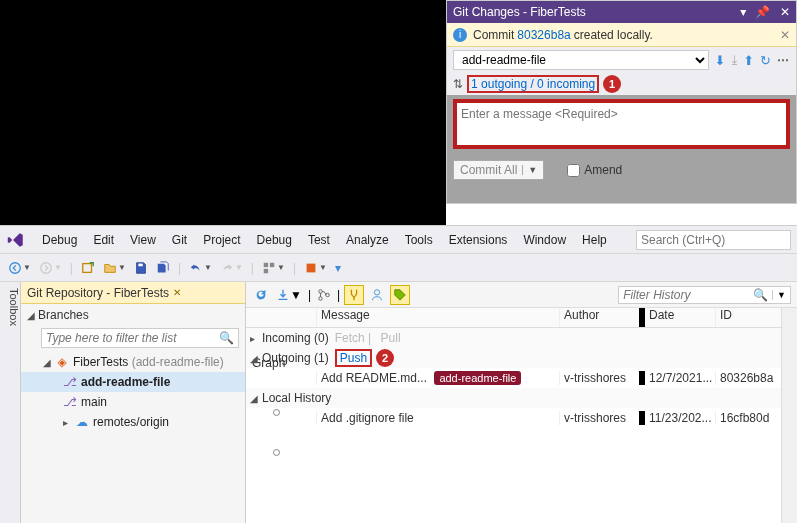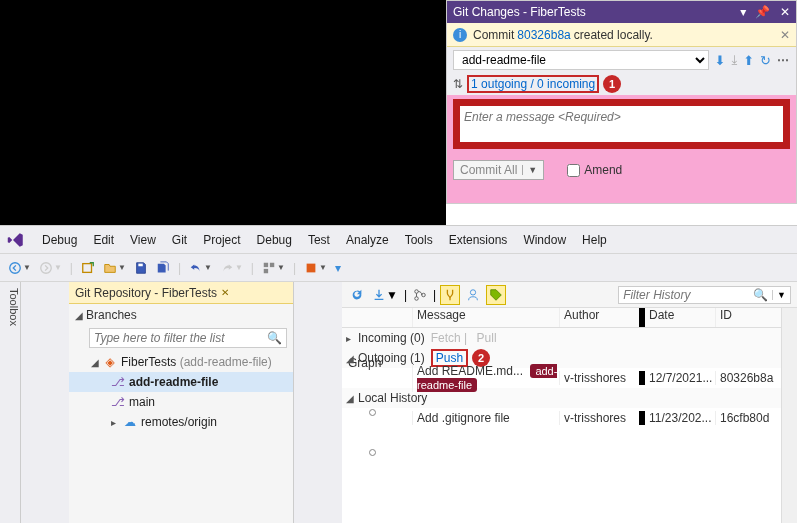--- a/index.html
+++ b/index.html
@@ -1,55 +1,55 @@
 <!DOCTYPE html>
 <html><head>
 <meta charset="utf-8">
 <style>
   * { box-sizing: border-box; margin: 0; padding: 0; font-family: "Segoe UI", Arial, sans-serif; font-size: 12px; }
   body { width: 797px; height: 523px; background: #fff; overflow: hidden; position: relative; }
   .black-area { position: absolute; top: 0; left: 0; width: 446px; height: 225px; background: #000; }
-  .git-changes { position: absolute; top: 0; left: 446px; width: 351px; height: 204px; border: 1px solid #ccc; background: #f9a8d4; }
+  .git-changes { position: absolute; top: 0; left: 446px; width: 351px; height: 204px; border: 1px solid #ccc; background: #a3a3a3; }
   .gc-title { background: #563d85; color: #fff; height: 22px; display: flex; align-items: center; padding: 0 6px; }
   .gc-title .t { flex: 1; }
   .gc-title .icons span { margin-left: 6px; cursor: pointer; }
   .gc-info { background: #fff7d6; border-bottom: 1px solid #e5d68a; height: 24px; display: flex; align-items: center; padding: 0 6px; color: #333; }
   .gc-info .i-icon { width: 14px; height: 14px; border-radius: 50%; background: #3b8edb; color: #fff; font-size: 10px; text-align: center; line-height: 14px; margin-right: 6px; }
   .gc-info .link { color: #0066cc; margin: 0 3px; }
   .gc-info .close { margin-left: auto; color: #888; cursor: pointer; }
   .gc-branch-row { height: 26px; display: flex; align-items: center; padding: 0 6px; background: #eeeef2; }
   .gc-branch-row select { flex: 1; border: 1px solid #ccc; height: 20px; padding: 0 4px; background: #fff; }
   .gc-branch-row .ar { margin-left: 6px; color: #3b8edb; cursor: pointer; font-size: 13px; }
   .gc-branch-row .dots { margin-left: 6px; color: #555; cursor: pointer; letter-spacing: 1px; font-weight: bold; }
   .gc-oi-row { height: 22px; display: flex; align-items: center; padding: 0 6px; background: #eeeef2; }
   .gc-oi-row .swap { color: #555; margin-right: 4px; }
   .gc-oi-row .oi-link { color: #0066cc; border: 2px solid #c62828; padding: 0 2px; }
   .callout { display: inline-flex; width: 18px; height: 18px; border-radius: 50%; background: #c62828; color: #fff; align-items: center; justify-content: center; font-weight: bold; font-size: 11px; margin-left: 4px; }
   .gc-msg { margin: 4px 6px; }
-  .gc-msg textarea { width: 100%; height: 50px; resize: none; border: 7px solid #b91c1c; padding: 4px; color: #888; font-style: italic; }
+  .gc-msg textarea { width: 100%; height: 50px; resize: none; border: 4px solid #b91c1c; padding: 4px; color: #888; }
   .gc-commit-row { display: flex; align-items: center; padding: 4px 6px; gap: 23px; }
   .gc-commit-row .btn { border: 1px solid #aaa; padding: 2px 6px; color: #888; background: #f5f5f5; display: flex; align-items: center; }
   .gc-commit-row .btn .dd { border-left: 1px solid #aaa; margin-left: 5px; padding-left: 5px; font-size: 9px; color: #555; }
   .gc-commit-row label { display: flex; align-items: center; gap: 4px; color: #333; }
 
   .app { position: absolute; top: 225px; left: 0; width: 797px; height: 298px; background: #eeeef2; border-top: 1px solid #ccc; }
   .menu { height: 28px; display: flex; align-items: center; padding-left: 6px; border-bottom: 1px solid #d6d6d6; background: #eeeef2; }
   .menu .vs-icon { width: 20px; height: 20px; margin-right: 8px; display: flex; align-items: center; justify-content: center; }
   .menu .vs-icon svg { width: 18px; height: 18px; }
   .menu .mi { padding: 0 8px; color: #1e1e1e; cursor: pointer; }
   .menu .search { margin-left: auto; margin-right: 6px; }
   .menu .search input { width: 155px; height: 20px; border: 1px solid #ccc; padding: 0 4px; }
   .tool { height: 28px; display: flex; align-items: center; padding-left: 6px; gap: 4px; border-bottom: 1px solid #d6d6d6; background: #eeeef2; }
   .tool .tb, .tool .sep { color: #3b5998; }
   .tool .tb { padding: 2px; cursor: pointer; display: inline-flex; align-items: center; }
   .tool .sep { color: #ccc; margin: 0 2px; }
   .tool .dd { font-size: 8px; color: #555; margin-left: 1px; }
   .tool svg { width: 14px; height: 14px; }
 
-  .content { display: flex; height: 242px; gap: 48px; }
+  .content { display: flex; height: 242px; }
   .toolbox { width: 21px; background: #eeeef2; border-right: 1px solid #ccc; writing-mode: vertical-rl; text-orientation: mixed; padding-top: 6px; font-size: 11px; color: #444; text-align: left; }
   .left { width: 225px; background: #f5f5f5; border-right: 1px solid #ccc; display: flex; flex-direction: column; }
   .left .tab { height: 22px; background: #fff3c7; border-bottom: 1px solid #e9cf6b; display: flex; align-items: center; padding: 0 6px; color: #333; }
   .left .tab .x { margin-left: 4px; color: #8a6d00; cursor: pointer; font-size: 10px; }
   .left .branches-hdr { padding: 4px 6px; color: #333; }
   .left .filter { margin: 2px 6px 4px 20px; display: flex; align-items: center; border: 1px solid #ccc; background: #fff; }
   .left .filter input { flex: 1; border: none; padding: 2px 4px; color: #888; font-style: italic; outline: none; }
   .left .filter .s-icon { padding: 0 4px; color: #555; }
   .tree { font-size: 12px; color: #1e1e1e; }
   .tree .row { display: flex; align-items: center; height: 20px; padding-left: 6px; cursor: pointer; }
@@ -156,20 +156,23 @@
     <span class="mi">View</span>
     <span class="mi">Git</span>
     <span class="mi">Project</span>
     <span class="mi">Debug</span>
     <span class="mi">Test</span>
     <span class="mi">Analyze</span>
     <span class="mi">Tools</span>
     <span class="mi">Extensions</span>
     <span class="mi">Window</span>
     <span class="mi">Help</span>
+    <span class="search">
+      <input placeholder="Search (Ctrl+Q)" style="">
+    </span>
   </div>
   <div class="tool">
     <span class="tb">
         <svg viewBox="0 0 16 16">
           <circle cx="8" cy="8" r="6" fill="none" stroke="#3b8edb" stroke-width="1.5"></circle>
           <path d="M9 5l-3 3 3 3" stroke="#3b8edb" fill="none" stroke-width="1.5"></path>
         </svg>
         <span class="dd">▼</span>
       </span>
     <span class="tb">

